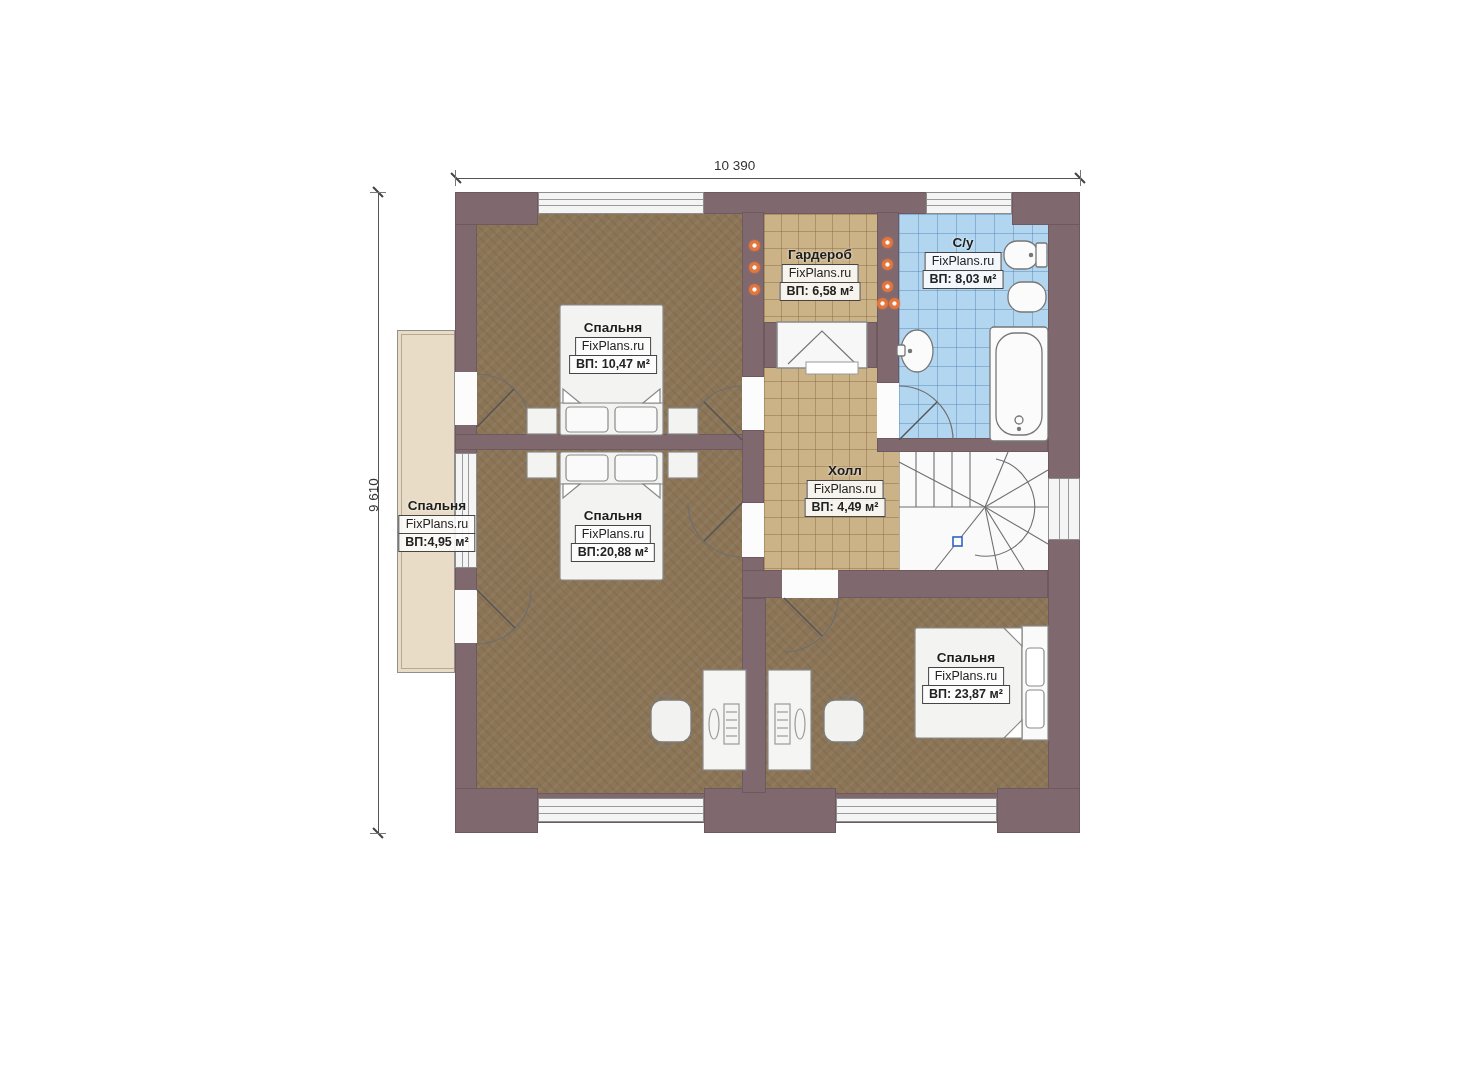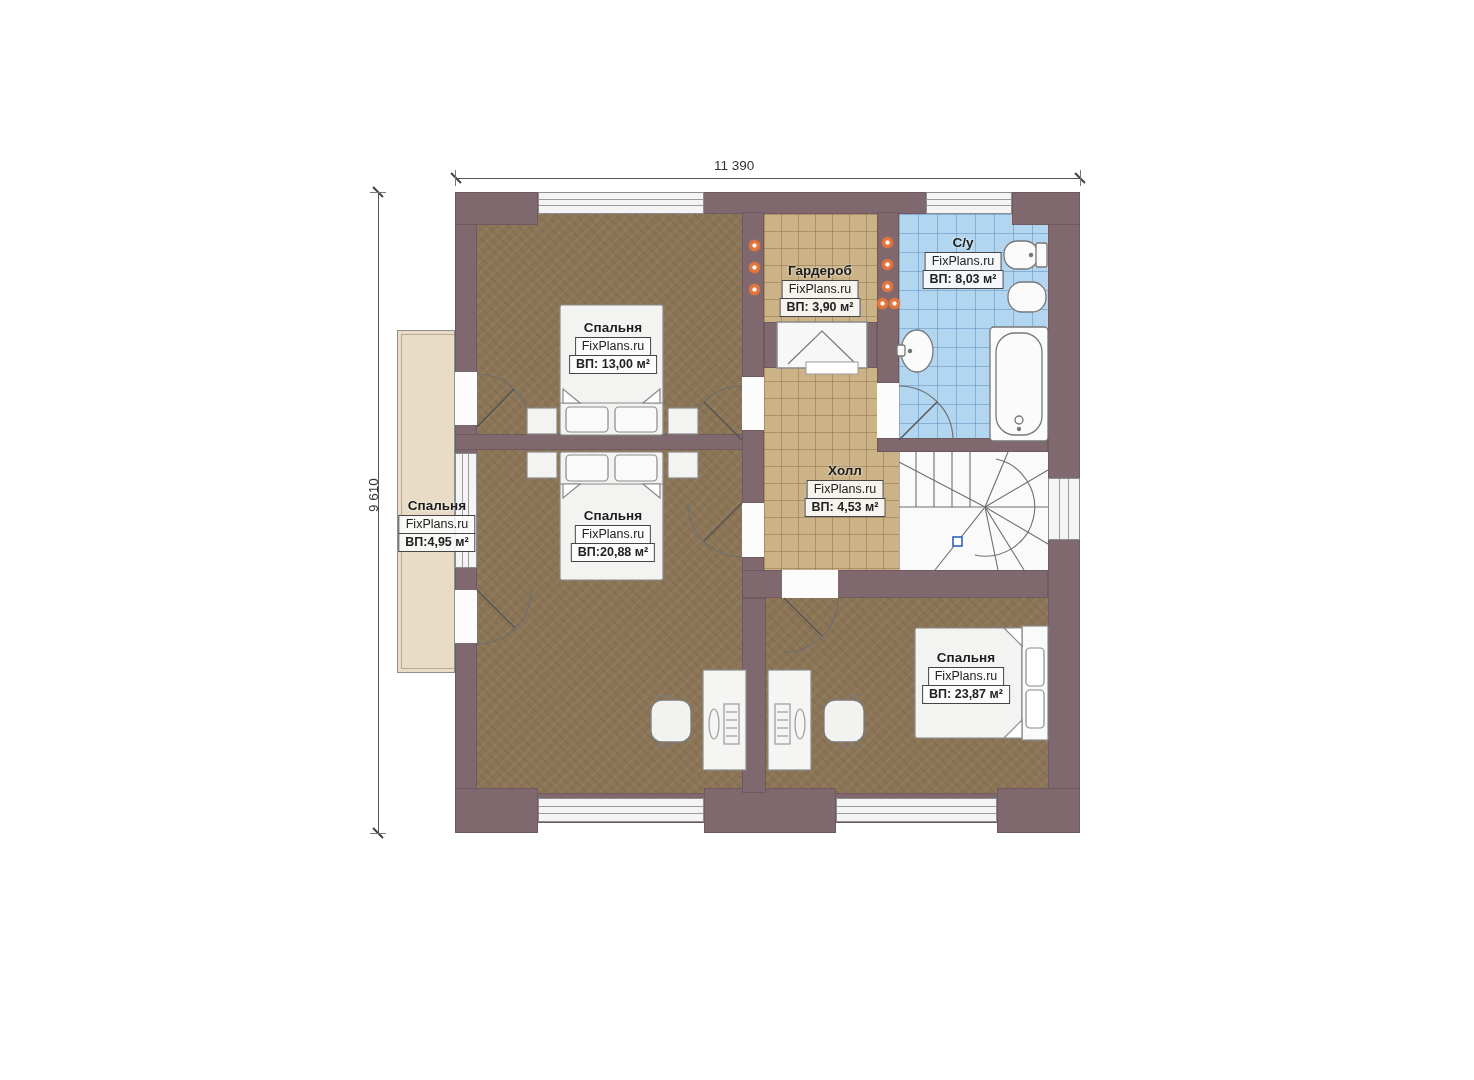--- a/index.html
+++ b/index.html
@@ -47,21 +47,21 @@
   
   .dot{width:11px;height:11px;border-radius:50%;z-index:5;
        background:radial-gradient(circle at 50% 50%, #ffffff 0 22%, #e4763d 32% 72%, #a64d1e 100%);
        box-shadow:0 0 2px rgba(230,120,60,0.8);}
 </style>
 </head>
 <body>
 
 <div class="canvas">
 
-  <div class="abs dim-text" style="left:714px;top:158px;">11 390</div>
+  <div class="abs dim-text" style="left:714px;top:158px;">10 390</div>
   <div class="abs dim-line" style="left:455px;top:178px;width:625px;height:1px;"></div>
   <div class="abs dim-tick" style="left:449px;top:177px;"></div>
   <div class="abs dim-tick" style="left:1073px;top:177px;"></div>
   <div class="abs dim-cap" style="left:455px;top:170px;width:1px;height:16px;"></div>
   <div class="abs dim-cap" style="left:1080px;top:170px;width:1px;height:16px;"></div>
 
   <div class="abs dim-text" style="left:366px;top:512px;transform:rotate(-90deg);transform-origin:left top;">9 610</div>
   <div class="abs dim-line" style="left:378px;top:192px;width:1px;height:641px;"></div>
   <div class="abs dim-tick" style="left:371px;top:191px;"></div>
   <div class="abs dim-tick" style="left:371px;top:832px;"></div>
@@ -242,45 +242,45 @@
   <div class="abs dot" style="left:749px;top:284px;"></div>
   <div class="abs dot" style="left:882px;top:237px;"></div>
   <div class="abs dot" style="left:882px;top:259px;"></div>
   <div class="abs dot" style="left:882px;top:281px;"></div>
   <div class="abs dot" style="left:877px;top:298px;"></div>
   <div class="abs dot" style="left:889px;top:298px;"></div>
 
   <div class="abs room-label" style="left:613px;top:320px;">
     <div class="room-name">Спальня</div>
     <div class="tag">FixPlans.ru</div>
-    <div class="tag">ВП: 13,00 м²</div>
+    <div class="tag">ВП: 10,47 м²</div>
   </div>
 
   <div class="abs room-label" style="left:613px;top:508px;">
     <div class="room-name">Спальня</div>
     <div class="tag">FixPlans.ru</div>
     <div class="tag">ВП:20,88 м²</div>
   </div>
 
-  <div class="abs room-label" style="left:820px;top:247px;margin-top:16px;">
+  <div class="abs room-label" style="left:820px;top:247px;">
     <div class="room-name">Гардероб</div>
     <div class="tag">FixPlans.ru</div>
-    <div class="tag">ВП: 3,90 м²</div>
+    <div class="tag">ВП: 6,58 м²</div>
   </div>
 
   <div class="abs room-label" style="left:963px;top:235px;">
     <div class="room-name">С/у</div>
     <div class="tag">FixPlans.ru</div>
     <div class="tag">ВП: 8,03 м²</div>
   </div>
 
   <div class="abs room-label" style="left:845px;top:463px;">
     <div class="room-name">Холл</div>
     <div class="tag">FixPlans.ru</div>
-    <div class="tag">ВП: 4,53 м²</div>
+    <div class="tag">ВП: 4,49 м²</div>
   </div>
 
   <div class="abs room-label" style="left:966px;top:650px;">
     <div class="room-name">Спальня</div>
     <div class="tag">FixPlans.ru</div>
     <div class="tag">ВП: 23,87 м²</div>
   </div>
 
   <div class="abs room-label" style="left:437px;top:498px;">
     <div class="room-name">Спальня</div>

